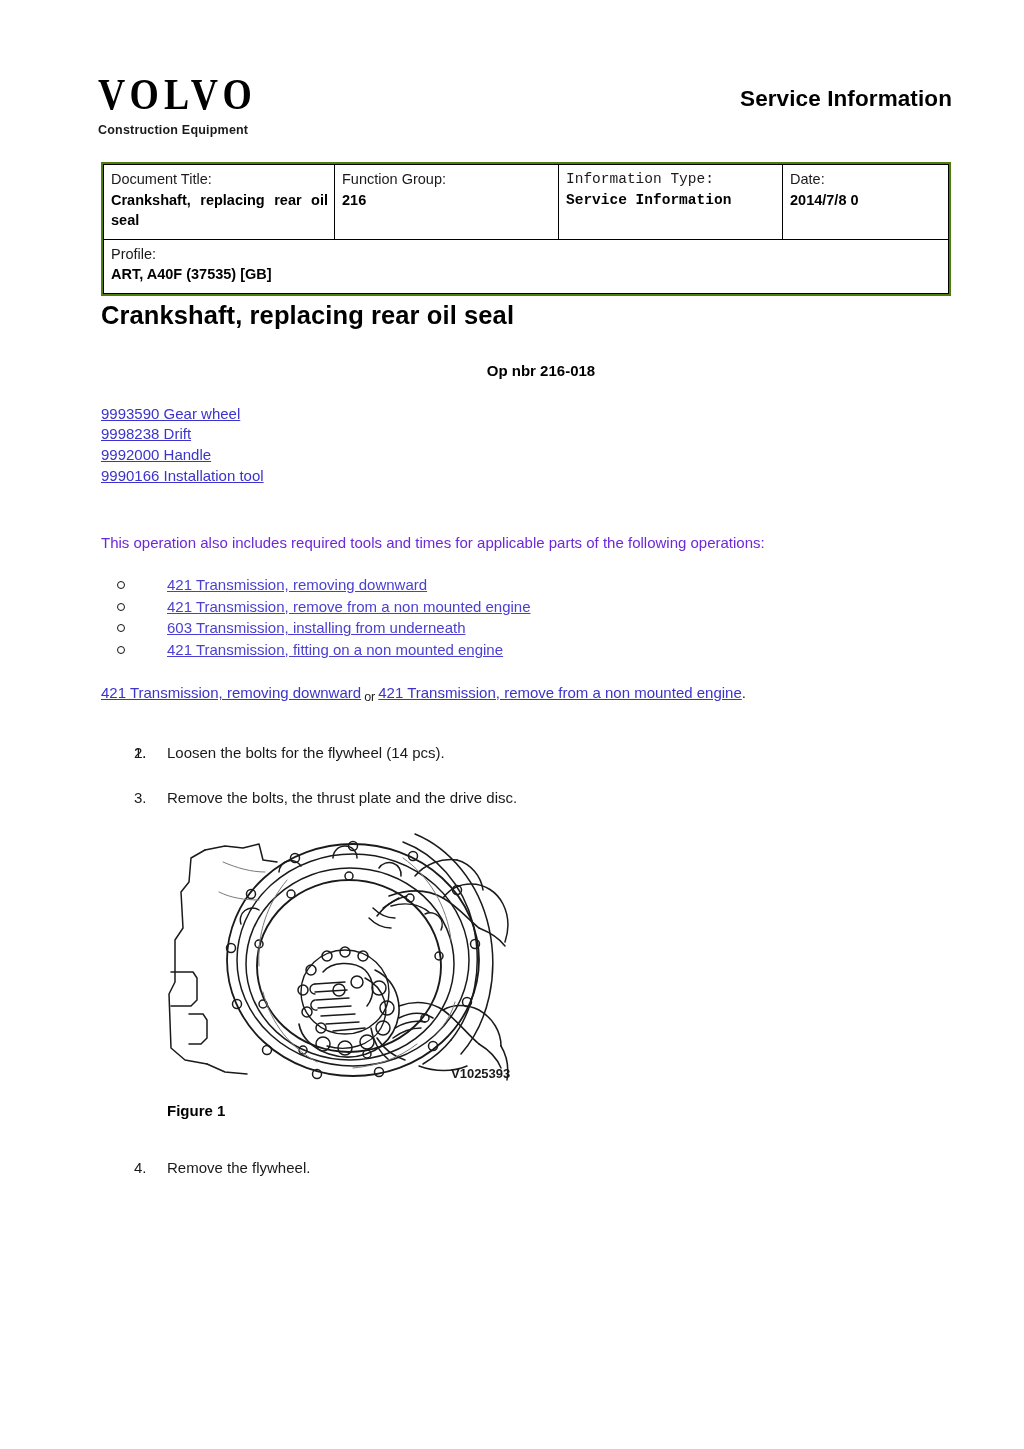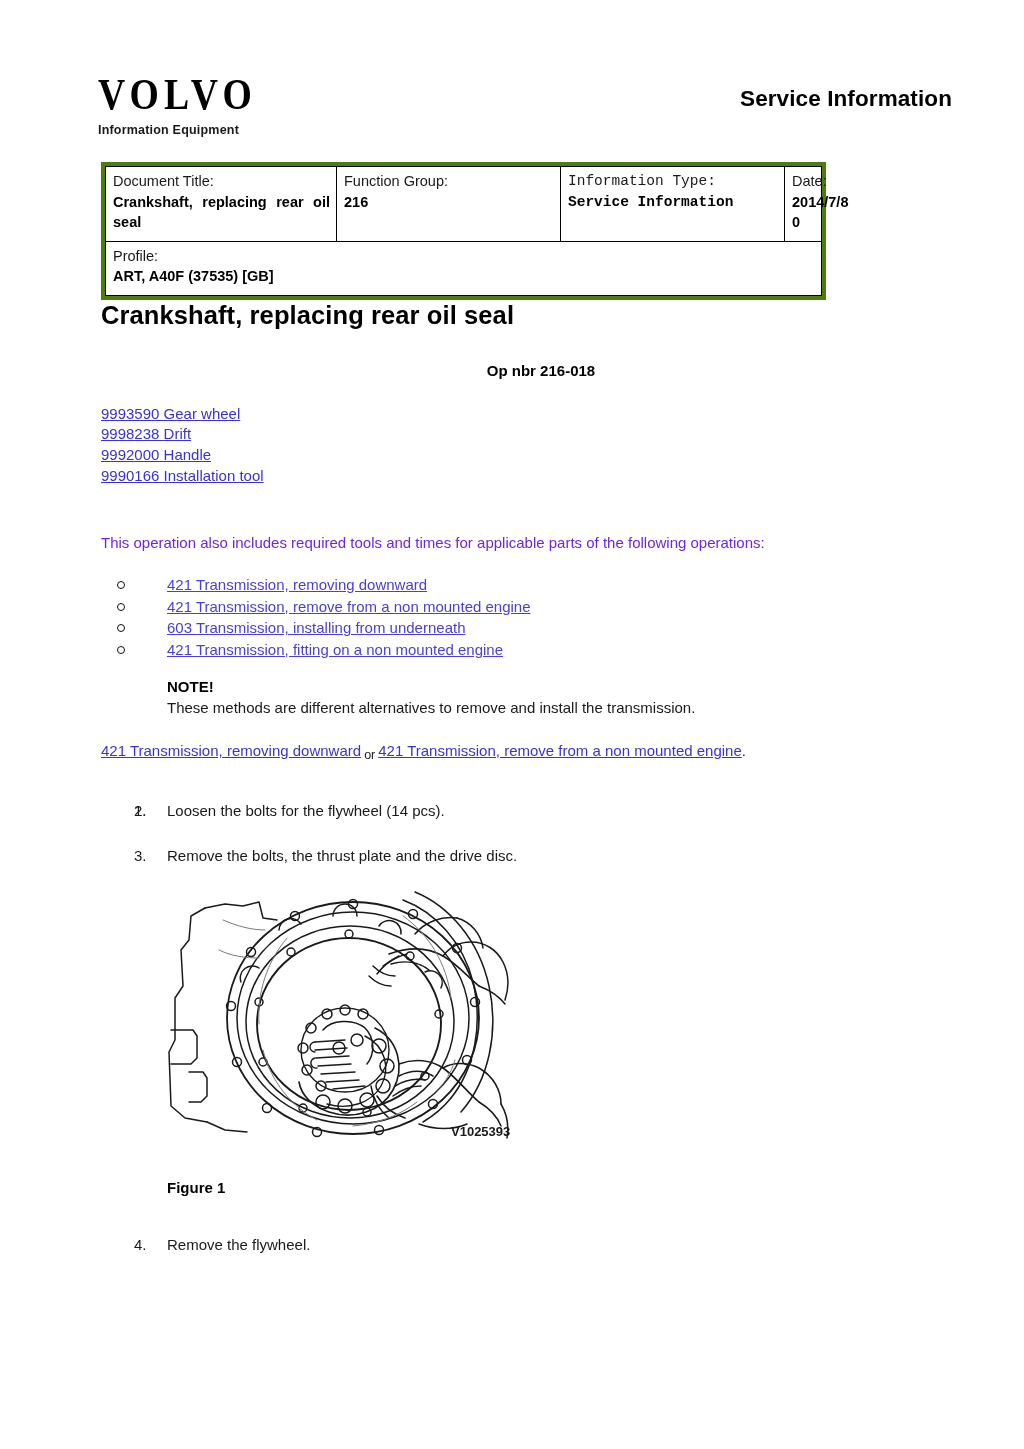--- a/index.html
+++ b/index.html
@@ -66,22 +66,22 @@
     color: #000000;
     letter-spacing: 0.1px;
     white-space: nowrap;
   }
 
   
   .info-table {
     position: absolute;
     left: 85px;
     top: 162px;
-    width: 725px;
-    border: 4px solid #4d7c0f;
+    width: 850px;
+    border: 2px solid #4d7c0f;
     border-collapse: collapse;
     box-sizing: border-box;
   }
   .info-table table {
     border-collapse: collapse;
     width: 100%;
     table-layout: fixed;
   }
   .info-table td {
     border: 1px solid #000;
@@ -246,39 +246,39 @@
     margin-top: 14px;
     padding-left: 66px;
   }
   .figure-img {
     width: 360px;
     height: 260px;
     position: relative;
   }
   .figure-img svg { display: block; }
   .fig-caption {
-    margin-top: 29px;
+    margin-top: 10px;
     padding-left: 66px;
     font-size: 15px;
     font-weight: bold;
     color: #000;
   }
   .step4-wrap {
     margin-top: 40px;
   }
 </style>
 </head>
 <body>
 
 <div class="page">
 
   <div class="doc-header">
     <div class="logo-block">
       <div class="volvo-wordmark">VOLVO</div>
-      <div class="volvo-sub">Information Equipment</div>
+      <div class="volvo-sub">Construction Equipment</div>
     </div>
     <div class="service-info-title">Service Information</div>
   </div>
 
   <div class="info-table">
     <table>
       <tbody>
           <tr class="row1">
         <td style="width:217px;">
           <span class="cell-label">Document Title:</span>
@@ -334,24 +334,20 @@
       <li>
         <span class="bullet-circle"></span>
         <a href="#">603 Transmission, installing from underneath</a>
       </li>
       <li>
         <span class="bullet-circle"></span>
         <a href="#">421 Transmission, fitting on a non mounted engine</a>
       </li>
     </ul>
 
-    <div class="note-block">
-      <div class="note-title">NOTE!</div>
-      <div class="note-text">These methods are different alternatives to remove and install the transmission.</div>
-    </div>
 
     <div class="prereq">
       <span class="prereq-line2"><a href="#">421 Transmission, removing downward</a><span class="or-word">or</span><a href="#">421 Transmission, remove from a non mounted engine</a><span>.</span></span>
     </div>
 
     <ol class="steps">
       <li>
         <span class="step-num">1.</span>
       </li>
       <li>

